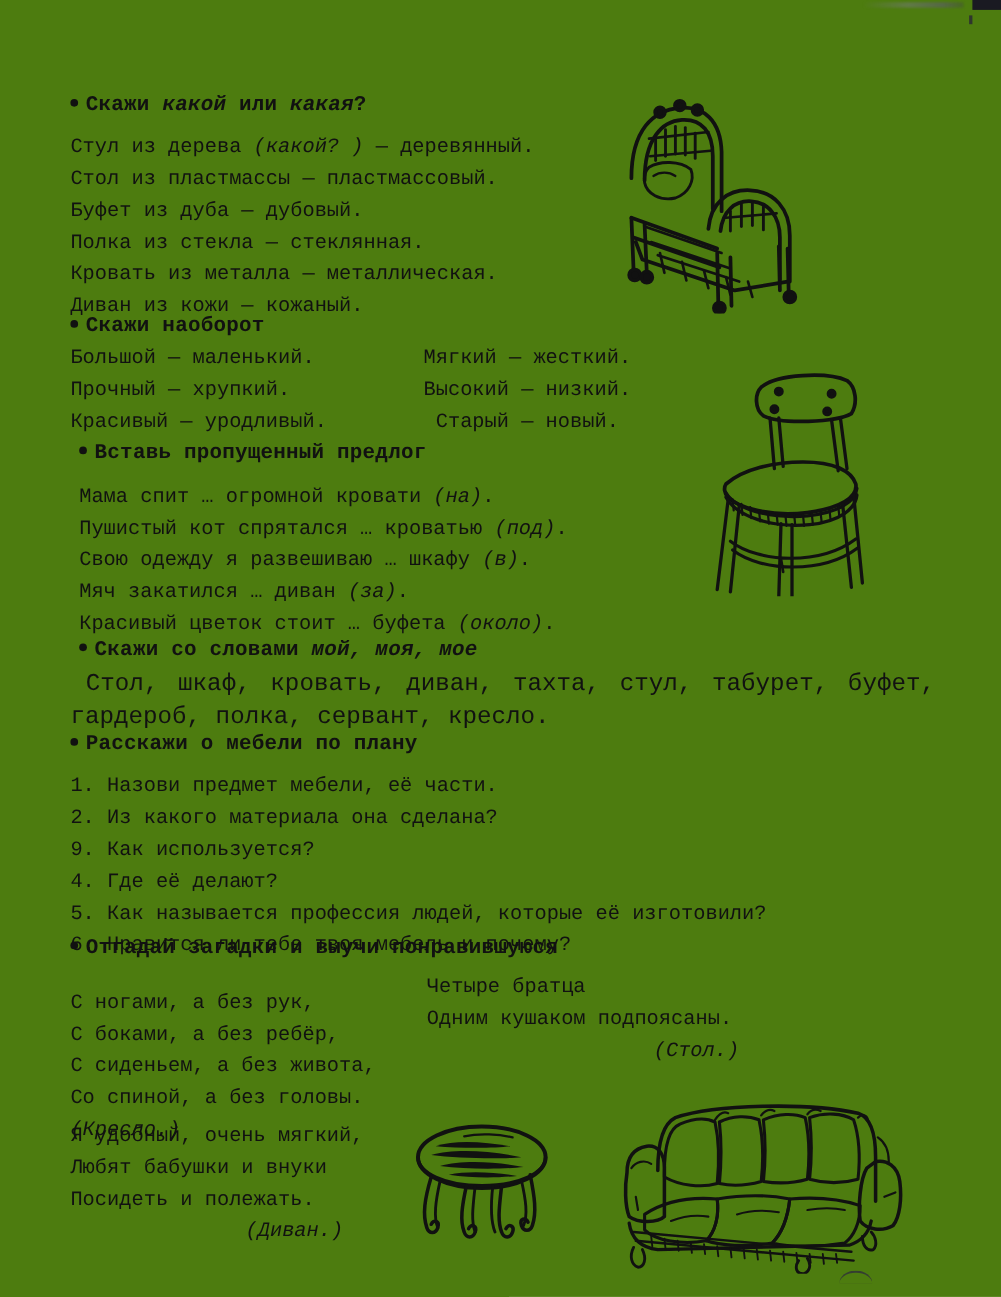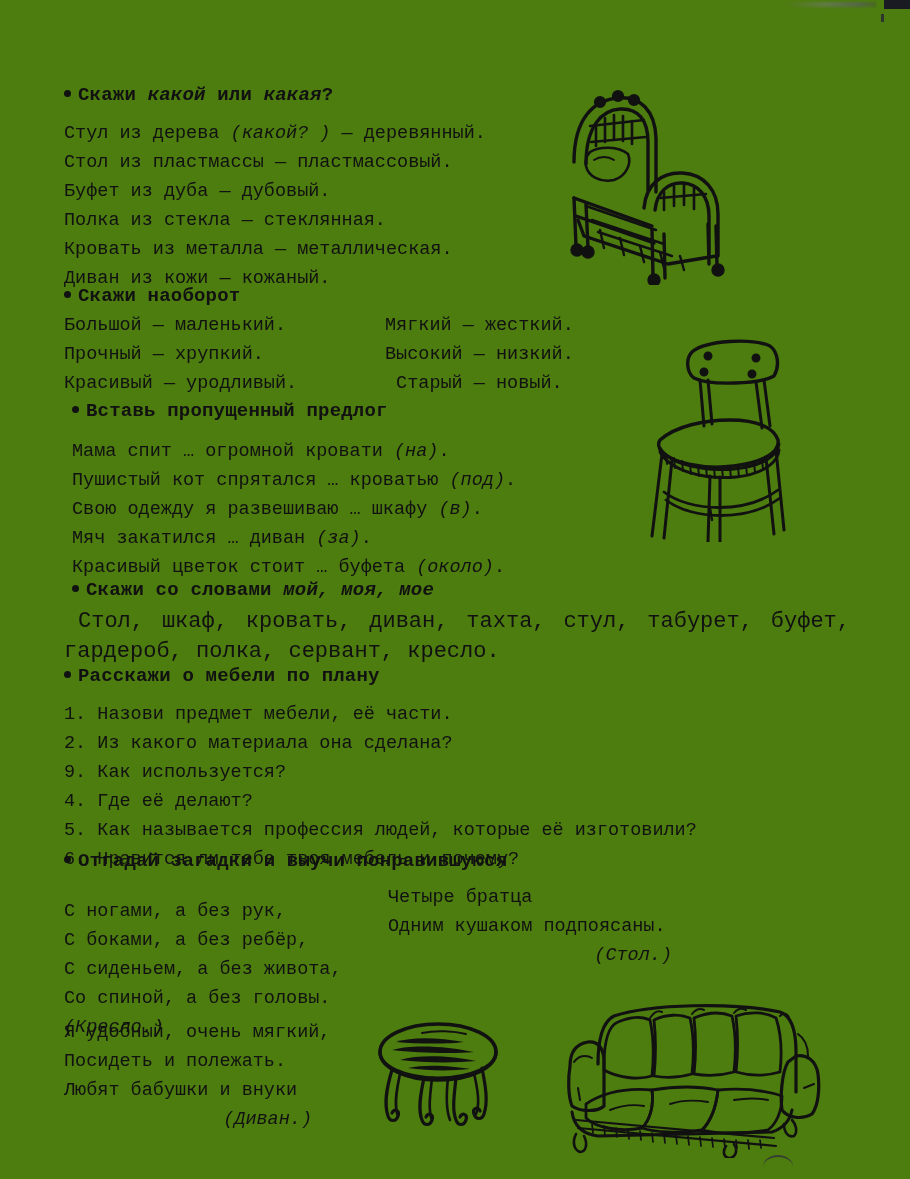--- a/index.html
+++ b/index.html
@@ -197,22 +197,22 @@
   </div>
 
   <div class="block" style="left:388px; top:883px;">
     <div class="line">Четыре братца</div>
     <div class="line">Одним кушаком подпоясаны.</div>
     <div class="answer" style="text-align:right; width:284px;">(Стол.)</div>
   </div>
 
   <div class="block" style="left:64px; top:1018px;">
     <div class="line">Я удобный, очень мягкий,</div>
+    <div class="line">Любят бабушки и внуки</div>
     <div class="line">Посидеть и полежать.</div>
-    <div class="line">Любят бабушки и внуки</div>
     <div class="answer" style="text-align:right; width:248px;">(Диван.)</div>
   </div>
 
   <div class="illus" style="left:560px; top:80px; width:190px; height:205px;">
     <svg viewBox="0 0 190 205" xmlns="http://www.w3.org/2000/svg" fill="none" stroke="#111" stroke-width="3.4" stroke-linecap="round" stroke-linejoin="round">
 
       <path d="M14 82 C14 38 34 20 58 18 C80 16 95 30 96 58 L96 112"></path>
       <path d="M26 84 C26 46 42 30 60 29 C78 28 88 40 88 62 L88 110"></path>
 
       <circle cx="40" cy="22" r="4.4" fill="#111"></circle>

